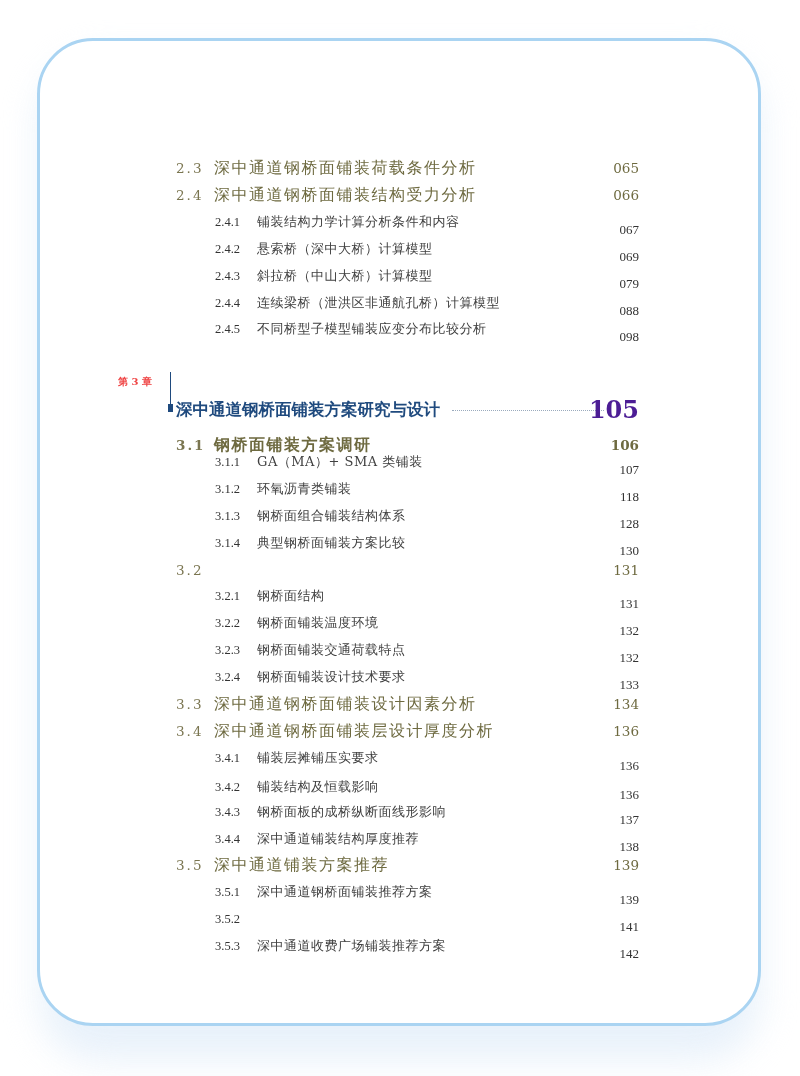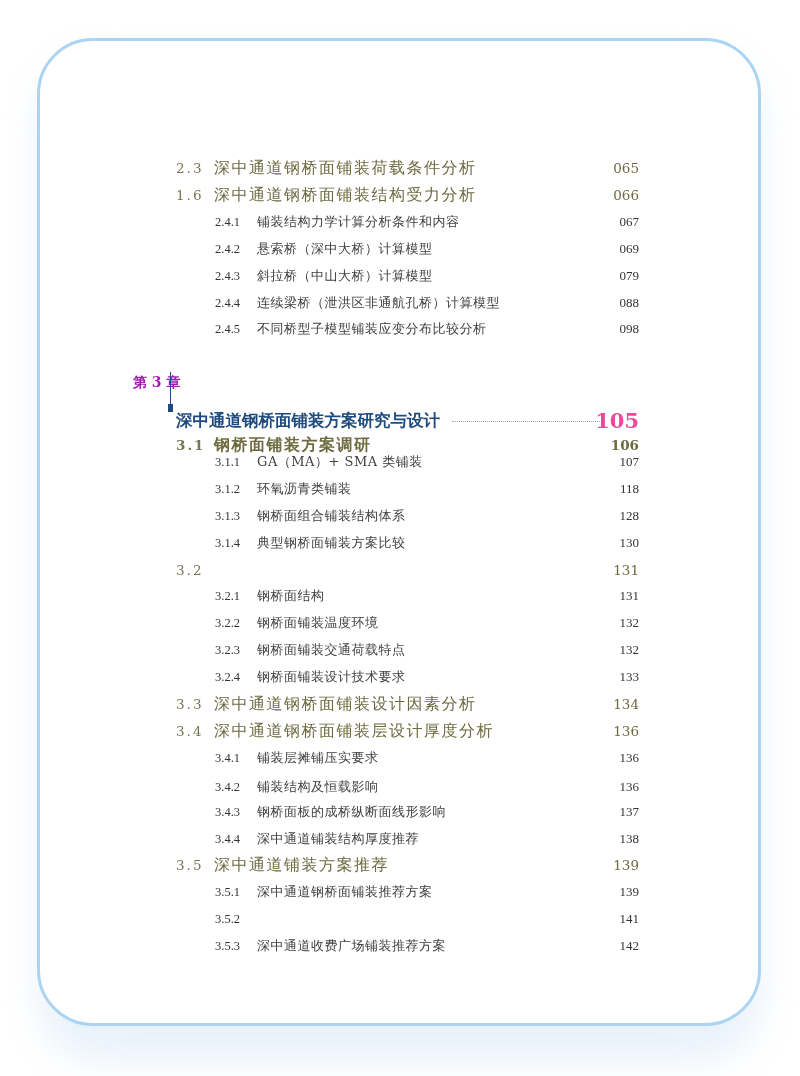--- a/index.html
+++ b/index.html
@@ -24,59 +24,58 @@
   }
   .row {
     position:absolute; left:0; width:800px; height:26px;
   }
   .num, .title, .page { position:absolute; top:0; line-height:26px; white-space:nowrap; }
   .sec .num  { left:176px; font-size:13.5px; color:#7a7550; letter-spacing:2px; }
   .sec .title{ left:214px; font-size:16px; color:#6e6a40; letter-spacing:1.5px; }
   .sec .page { right:161px; font-size:13.5px; color:#6e6a40; }
   .sub .num  { left:215px; font-size:12.5px; color:#333; font-family:"Liberation Serif",serif; }
   .sub .title{ left:257px; font-size:13px; color:#404040; letter-spacing:0.5px; }
-  .sub .page { right:161px; font-size:13px; color:#333; font-family:"Liberation Serif",serif; }
+  .sub .page { right:161px; font-size:13px; color:#333; font-family:"Liberation Serif",serif;margin-top:8px; }
 
   .chap-label {
-    position:absolute; left:118px; top:372px; font-size:14px; color:#a21caf; font-weight:bold;
+    position:absolute; left:118px; top:372px; font-size:10px; color:#ef4444; font-weight:bold;
     line-height:20px;
-    margin-left:15px;
   }
   .chap-rule {
     position:absolute; left:170px; top:372px; width:1px; height:40px; background:#1f4a7e;
   }
   .chap-dot {
     position:absolute; left:168px; top:404px; width:5px; height:8px; background:#1f4a7e;
   }
-  .chap-row { position:absolute; left:0; top:408px; width:800px; height:26px; }
+  .chap-row { position:absolute; left:0; top:397px; width:800px; height:26px; }
   .chap-title {
     position:absolute; left:176px; top:0; line-height:26px; font-size:16.5px; font-weight:bold; color:#1f4a7e;
     white-space:nowrap;
   }
   .chap-leader {
     position:absolute; left:452px; right:196px; top:13px; border-top:1px dotted #9aaabd;
   }
   .chap-page {
-    position:absolute; right:161px; top:0; line-height:26px; font-size:21px; color:#ec4899; font-weight:bold;
+    position:absolute; right:161px; top:0; line-height:26px; font-size:24px; color:#4c1d95; font-weight:bold;
   }
 </style>
 </head>
 <body>
 
 <div class="glow"></div>
 <div class="card"></div>
 
 <div id="toc-before">
     <div class="row sec" style="top: 155px;">
       <span class="num">2.3</span>
       <span class="title">深中通道钢桥面铺装荷载条件分析</span>
       <span class="page">065</span>
     </div>
     <div class="row sec" style="top: 181.9px;">
-      <span class="num">1.6</span>
+      <span class="num">2.4</span>
       <span class="title">深中通道钢桥面铺装结构受力分析</span>
       <span class="page">066</span>
     </div>
     <div class="row sub" style="top: 208.8px;">
       <span class="num">2.4.1</span>
       <span class="title">铺装结构力学计算分析条件和内容</span>
       <span class="page">067</span>
     </div>
     <div class="row sub" style="top: 235.7px;">
       <span class="num">2.4.2</span>

